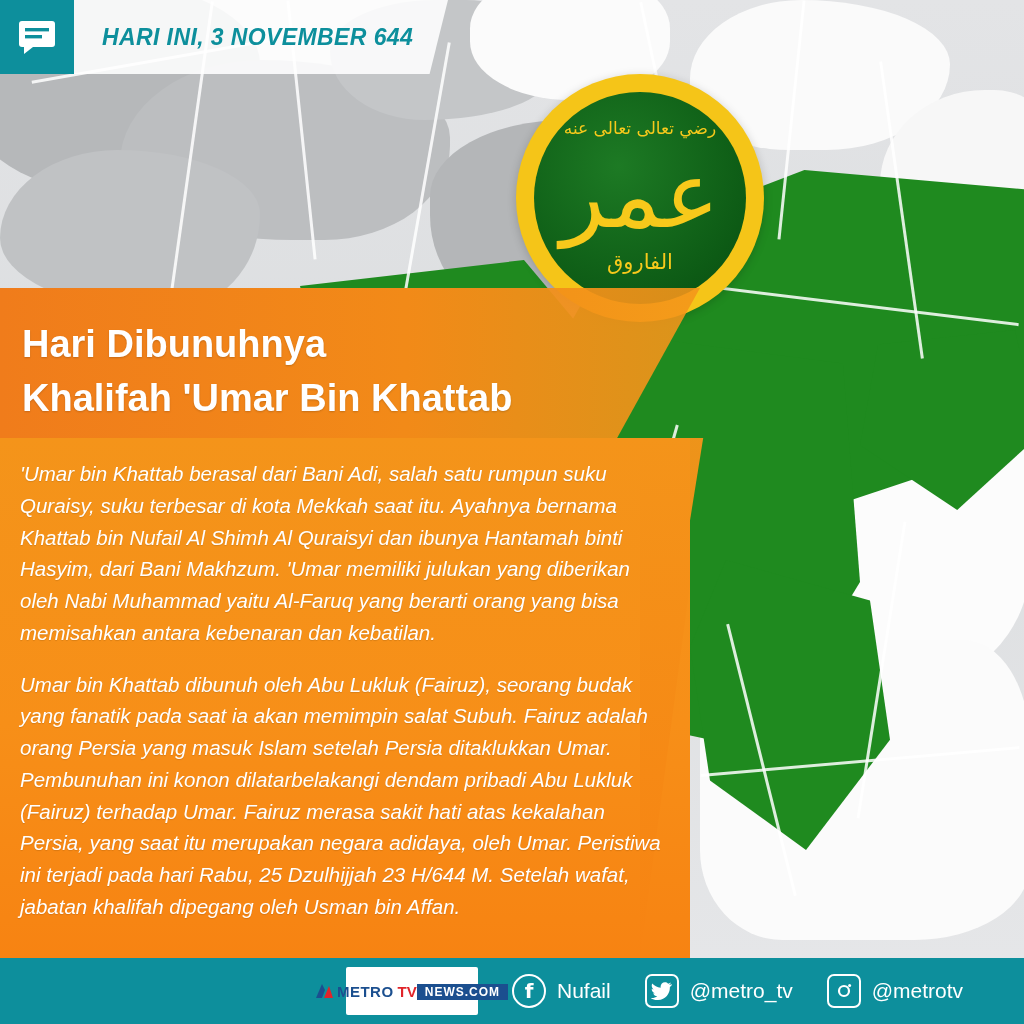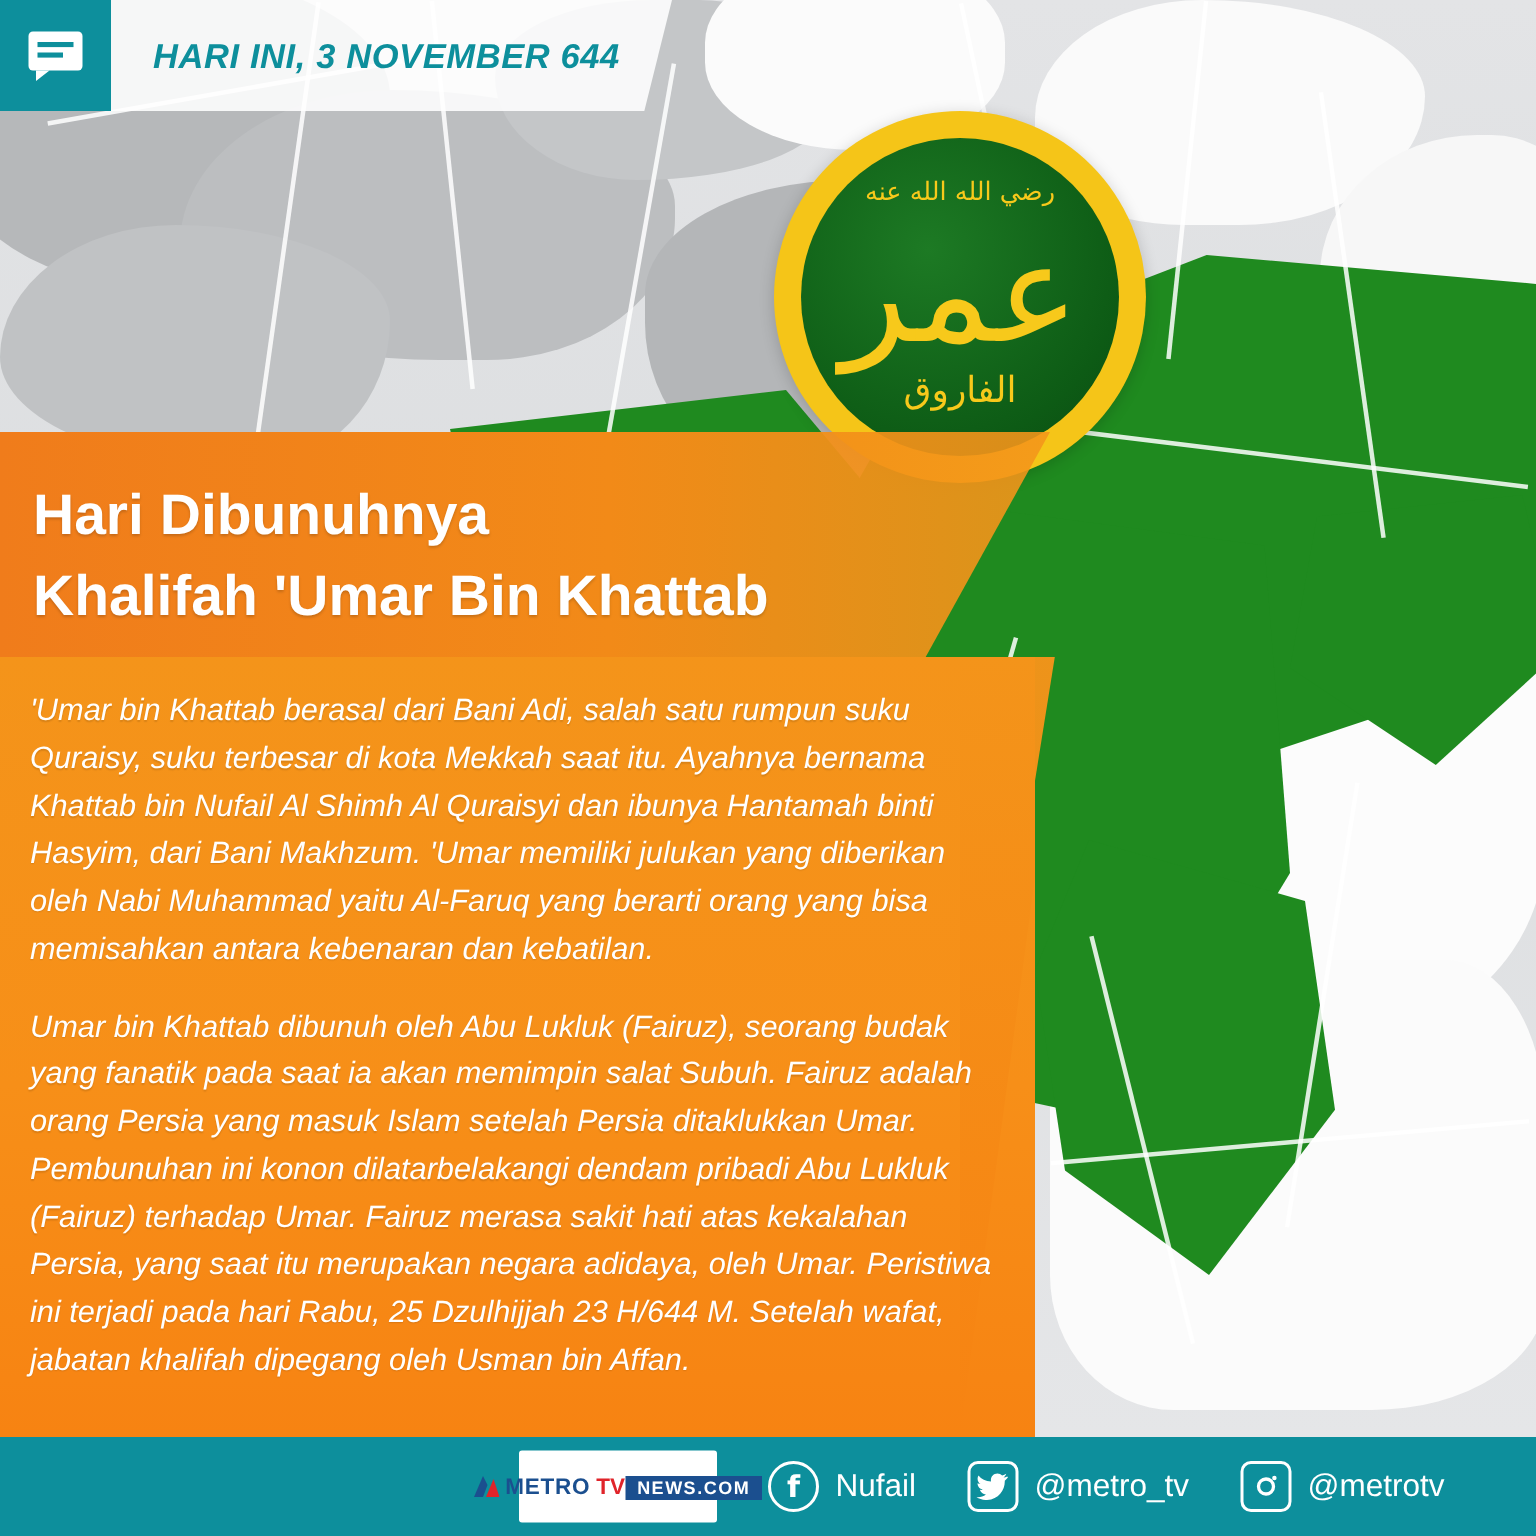--- a/index.html
+++ b/index.html
@@ -116,21 +116,21 @@
   .seal-calli {
     color: #f7c91b;
     font-family: "DejaVu Sans", sans-serif;
     font-size: 92px;
     line-height: 1;
     text-align: right;
     transform: translateY(-2px);
   }
   .seal-sub {
     position: absolute; bottom: 30px; left: 0; right: 0;
-    text-align: center; color: #f7c91b; font-size: 24px;
+    text-align: center; color: #f7c91b; font-size: 21px;
     font-family: "DejaVu Sans", sans-serif;
   }
   .seal-top {
     position: absolute; top: 26px; left: 0; right: 0;
     text-align: center; color: #f7c91b; font-size: 17px;
     font-family: "DejaVu Sans", sans-serif; letter-spacing: 1px;
   }
 
   
   .title-panel {
@@ -243,21 +243,21 @@
         <polygon points="6,27 6,34 15,27" fill="#ffffff"></polygon>
         <rect x="7" y="8" width="24" height="3.4" fill="#0d8f9c"></rect>
         <rect x="7" y="15" width="17" height="3.4" fill="#0d8f9c"></rect>
       </svg>
     </div>
     <div class="ribbon-title">HARI INI, 3 NOVEMBER 644</div>
   </div>
 
   <div class="seal">
     <div class="seal-inner">
-      <div class="seal-top">رضي الله الله عنه</div>
+      <div class="seal-top">رضي تعالى تعالى عنه</div>
       <div class="seal-calli">عمر</div>
       <div class="seal-sub">الفاروق</div>
     </div>
   </div>
 
   <div class="title-panel"></div>
   <div class="title-text">
     <div>Hari Dibunuhnya</div>
     <div>Khalifah 'Umar Bin Khattab</div>
   </div>

